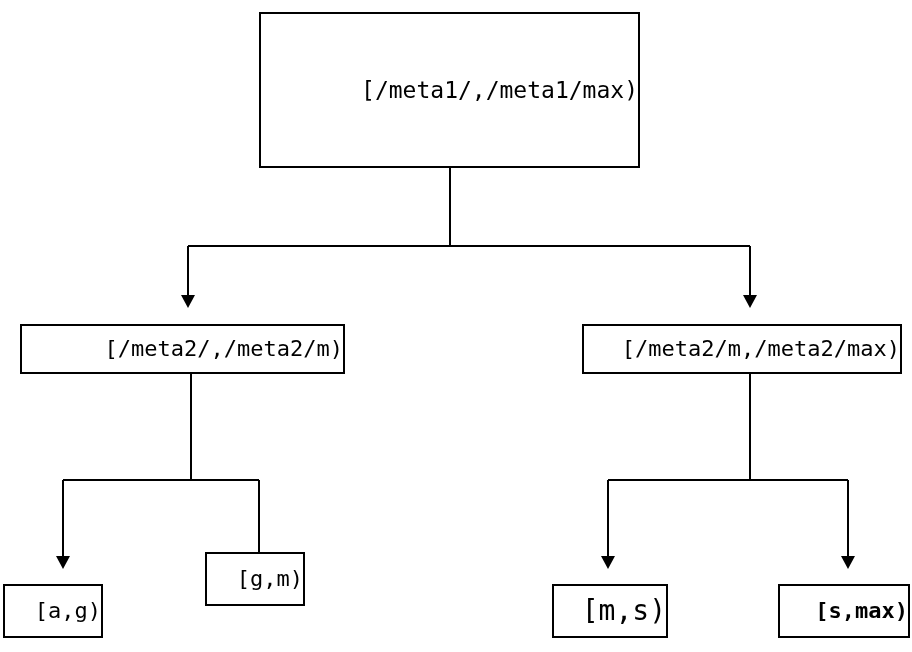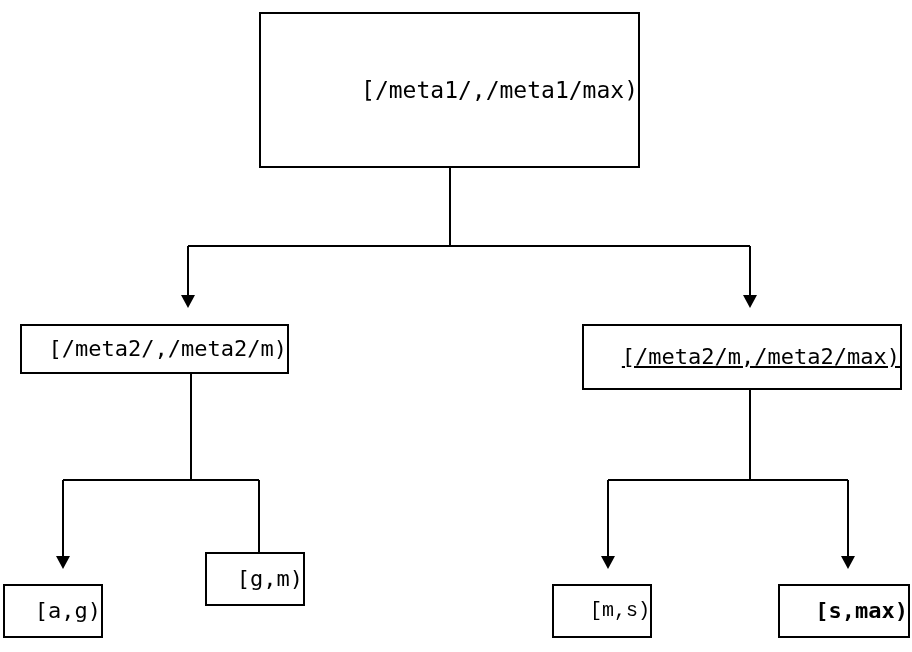--- a/index.html
+++ b/index.html
@@ -40,54 +40,52 @@
     left: 259px;
     top: 12px;
     width: 381px;
     height: 156px;
     font-size: 23px;
   }
   
   #node-mid-left {
     left: 20px;
     top: 324px;
-    width: 269px;
+    width: 325px;
     height: 50px;
     font-size: 22px;
   }
   #node-mid-right {
     left: 582px;
     top: 324px;
     width: 320px;
-    height: 66px;
+    height: 50px;
     font-size: 22px;
-    text-decoration: underline;
   }
   
   #node-leaf-ag {
     left: 3px;
     top: 584px;
     width: 100px;
     height: 54px;
     font-size: 22px;
   }
   #node-leaf-gm {
     left: 205px;
     top: 552px;
     width: 100px;
     height: 54px;
     font-size: 22px;
   }
   #node-leaf-ms {
     left: 552px;
     top: 584px;
-    width: 100px;
+    width: 116px;
     height: 54px;
-    font-size: 20px;
-    font-family: Liberation Mono, monospace;
+    font-size: 28px;
   }
   #node-leaf-smax {
     left: 778px;
     top: 584px;
     width: 132px;
     height: 54px;
     font-size: 22px;
     font-weight: bold;
   }
   #edge-layer {

